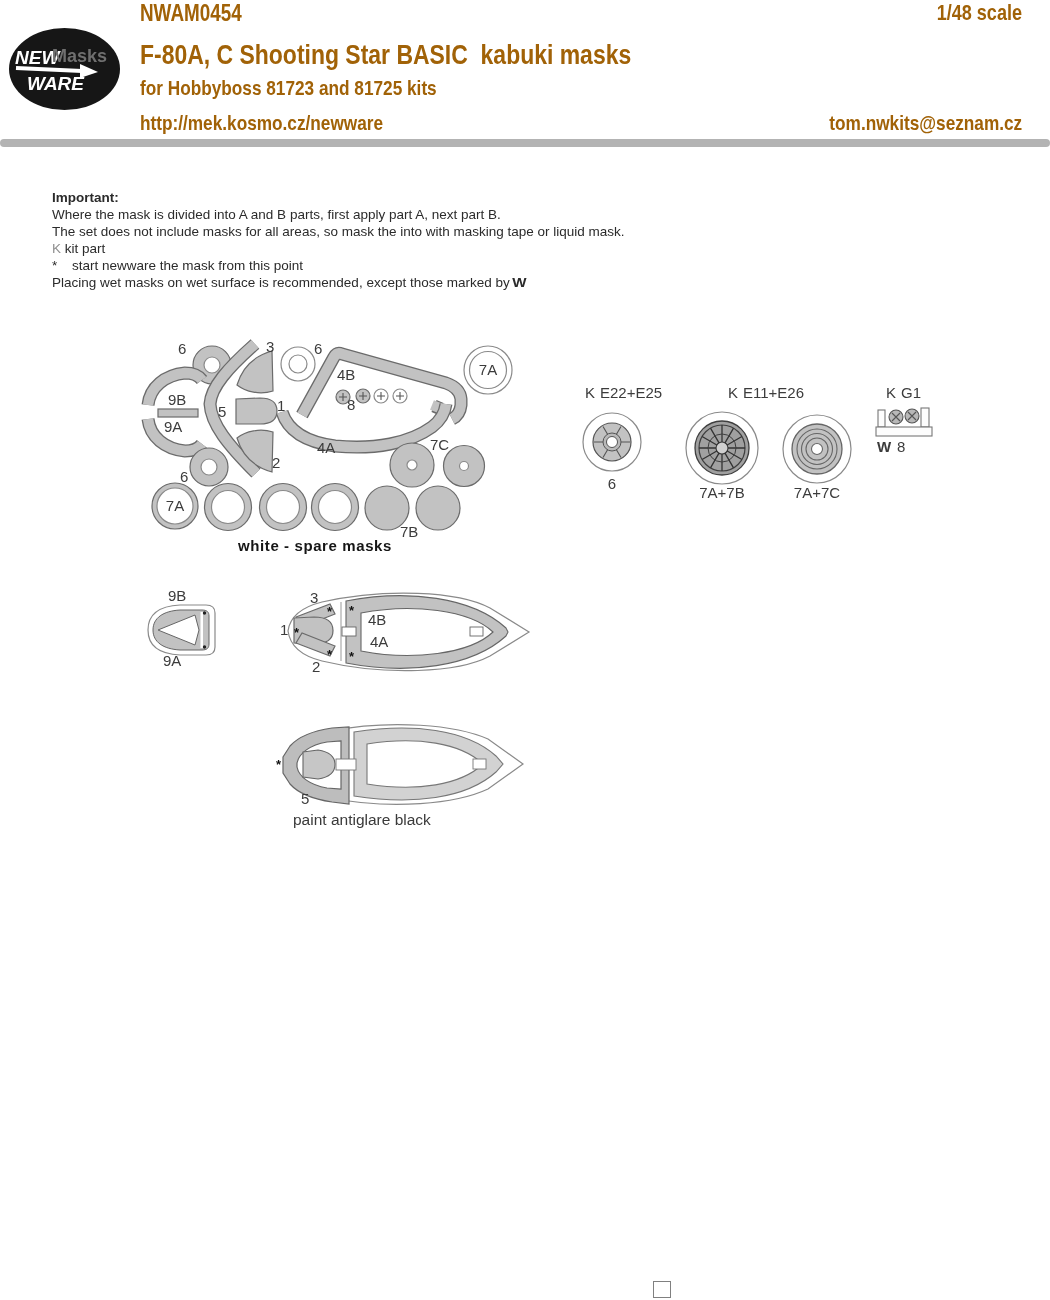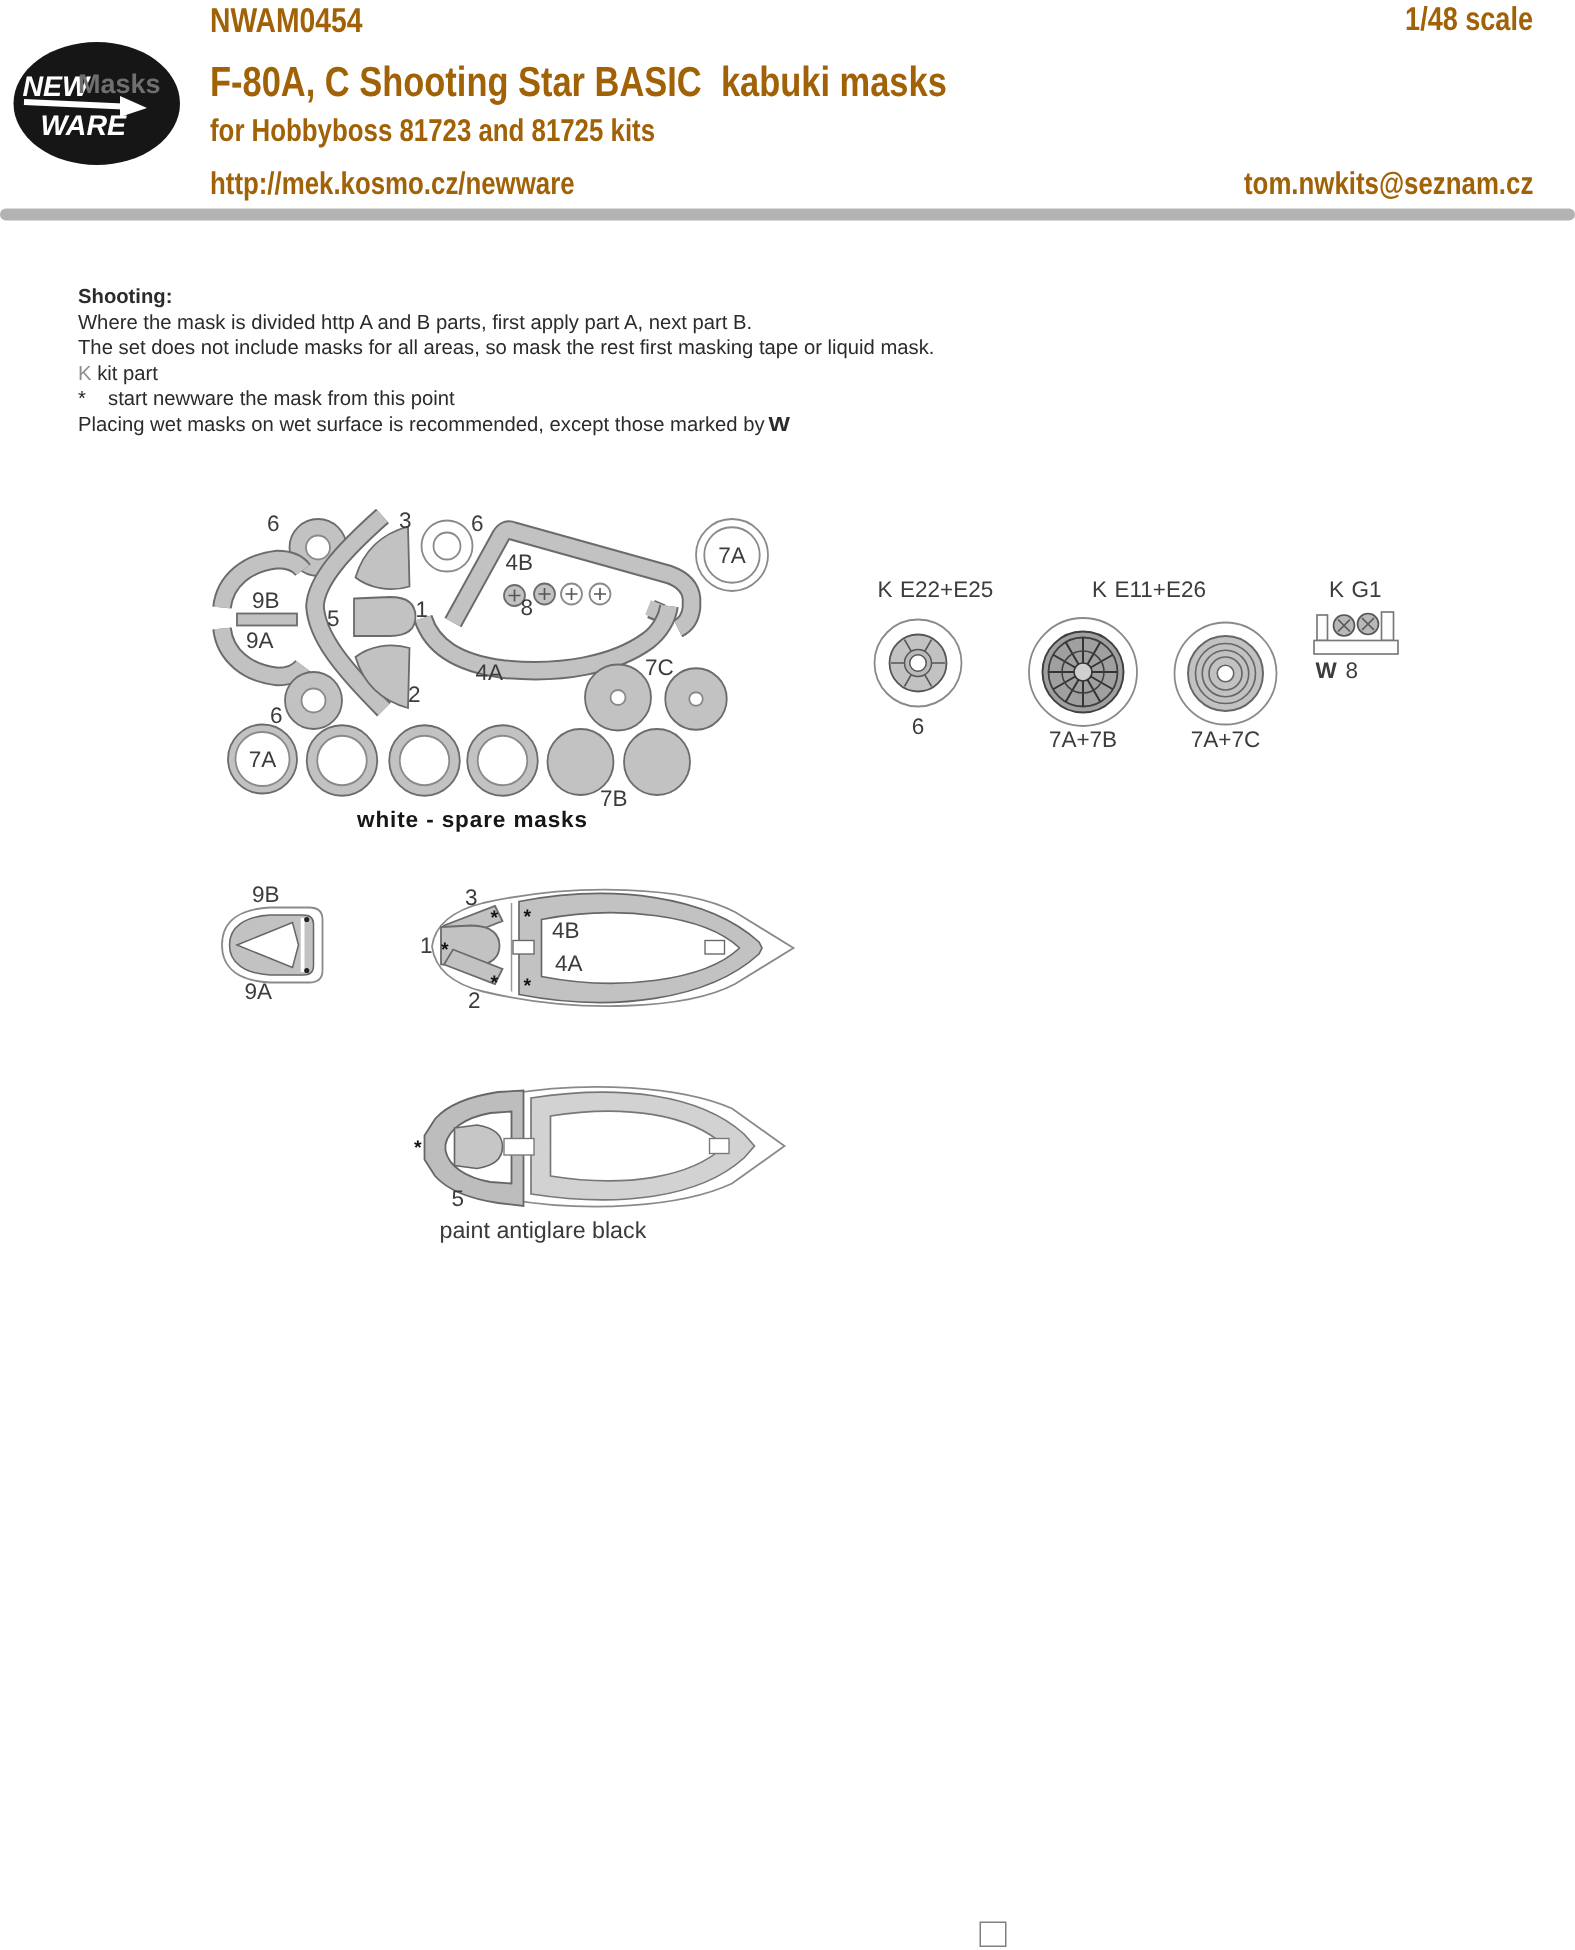--- a/index.html
+++ b/index.html
@@ -68,23 +68,23 @@
 
   <div class="hdr-text code"><span class="cond">NWAM0454</span></div>
   <div class="hdr-text scale"><span class="cond-r">1/48 scale</span></div>
   <div class="hdr-text title1"><span class="cond">F-80A, C Shooting Star BASIC  kabuki masks</span></div>
   <div class="hdr-text title2"><span class="cond">for Hobbyboss 81723 and 81725 kits</span></div>
   <div class="hdr-text url"><span class="cond">http://mek.kosmo.cz/newware</span></div>
   <div class="hdr-text email"><span class="cond-r">tom.nwkits@seznam.cz</span></div>
   <div class="bar"></div>
 
   <div class="instr">
-    <p class="head">Shooting:</p>
-    <p>Where the mask is divided http A and B parts, first apply part A, next part B.</p>
-    <p>The set does not include masks for all areas, so mask the rest first masking tape or liquid mask.</p>
+    <p class="head">Important:</p>
+    <p>Where the mask is divided into A and B parts, first apply part A, next part B.</p>
+    <p>The set does not include masks for all areas, so mask the into with masking tape or liquid mask.</p>
     <p><span class="kgray">K</span> <span>kit part</span></p>
     <p><span class="star-ch">*</span><span>start newware the mask from this point</span></p>
     <p><span>Placing wet masks on wet surface is recommended, except those marked by </span><span class="wmark">W</span></p>
   </div>
 
   <svg class="d1" width="400" height="230" viewBox="0 0 400 230">
 
     <g>
       <circle class="gfill" cx="72" cy="30" r="19"></circle>
         <circle class="wfill" cx="72" cy="30" r="8"></circle>

